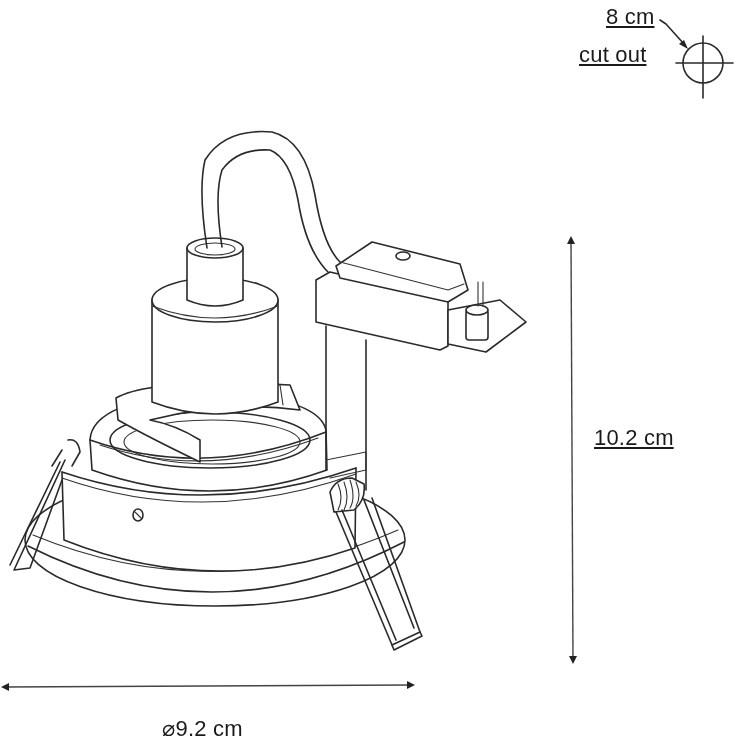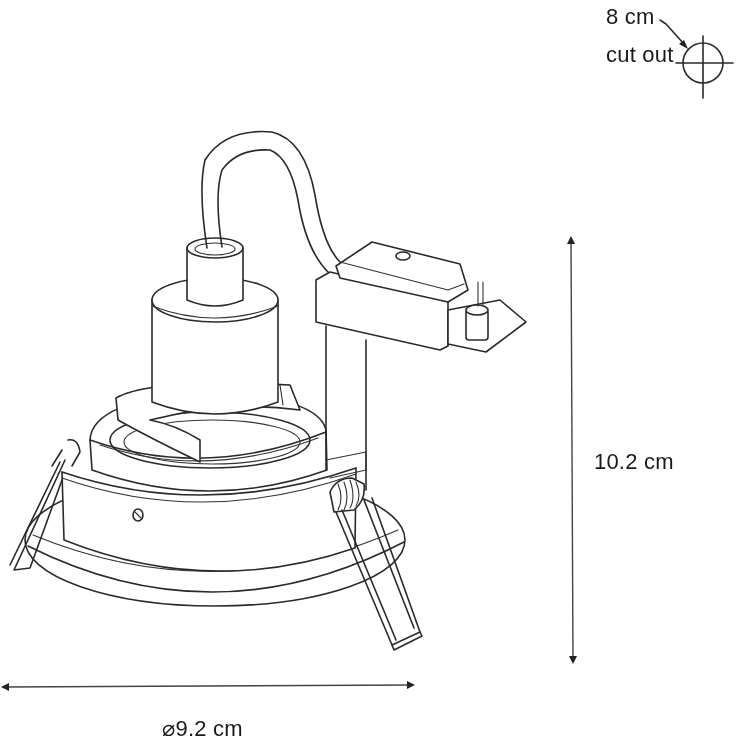--- a/index.html
+++ b/index.html
@@ -1,22 +1,22 @@
 <!DOCTYPE html>
 <html><head>
 <meta charset="utf-8">
 <style>
   html, body { margin:0; padding:0; background:#ffffff; }
   body { width:736px; height:736px; position:relative; overflow:hidden;
          font-family:"Liberation Sans", sans-serif; color:#111; }
   svg.drawing { position:absolute; left:0; top:0; width:736px; height:736px; }
-  .lbl { position:absolute; font-size:22px; color:#1a1a1a; white-space:nowrap; letter-spacing:0.2px; }
+  .lbl { position:absolute; font-size:22px; color:#1a1a1a; white-space:nowrap; letter-spacing:0.2px;text-decoration:underline; }
   #cut-size { left:606px; top:4px; }
-  #cut-text { left:606px; top:42px; }
-  #height-lbl { left:594px; top:449px; font-size:22px; }
+  #cut-text { left:579px; top:42px; }
+  #height-lbl { left:594px; top:425px; font-size:22px; }
   #dia-lbl { left:162px; top:703px; font-size:22px;margin-top:13px; }
   .ln { fill:none; stroke:#2a2a2a; stroke-width:1.6; stroke-linecap:round; stroke-linejoin:round; }
   .lt { fill:none; stroke:#333; stroke-width:1.1; stroke-linecap:round; stroke-linejoin:round; }
   .dim { fill:none; stroke:#444; stroke-width:1.4; }
   .fillw { fill:#fff; }
 </style>
 </head>
 <body>
 
 <svg class="drawing" viewBox="0 0 736 736" xmlns="http://www.w3.org/2000/svg">

